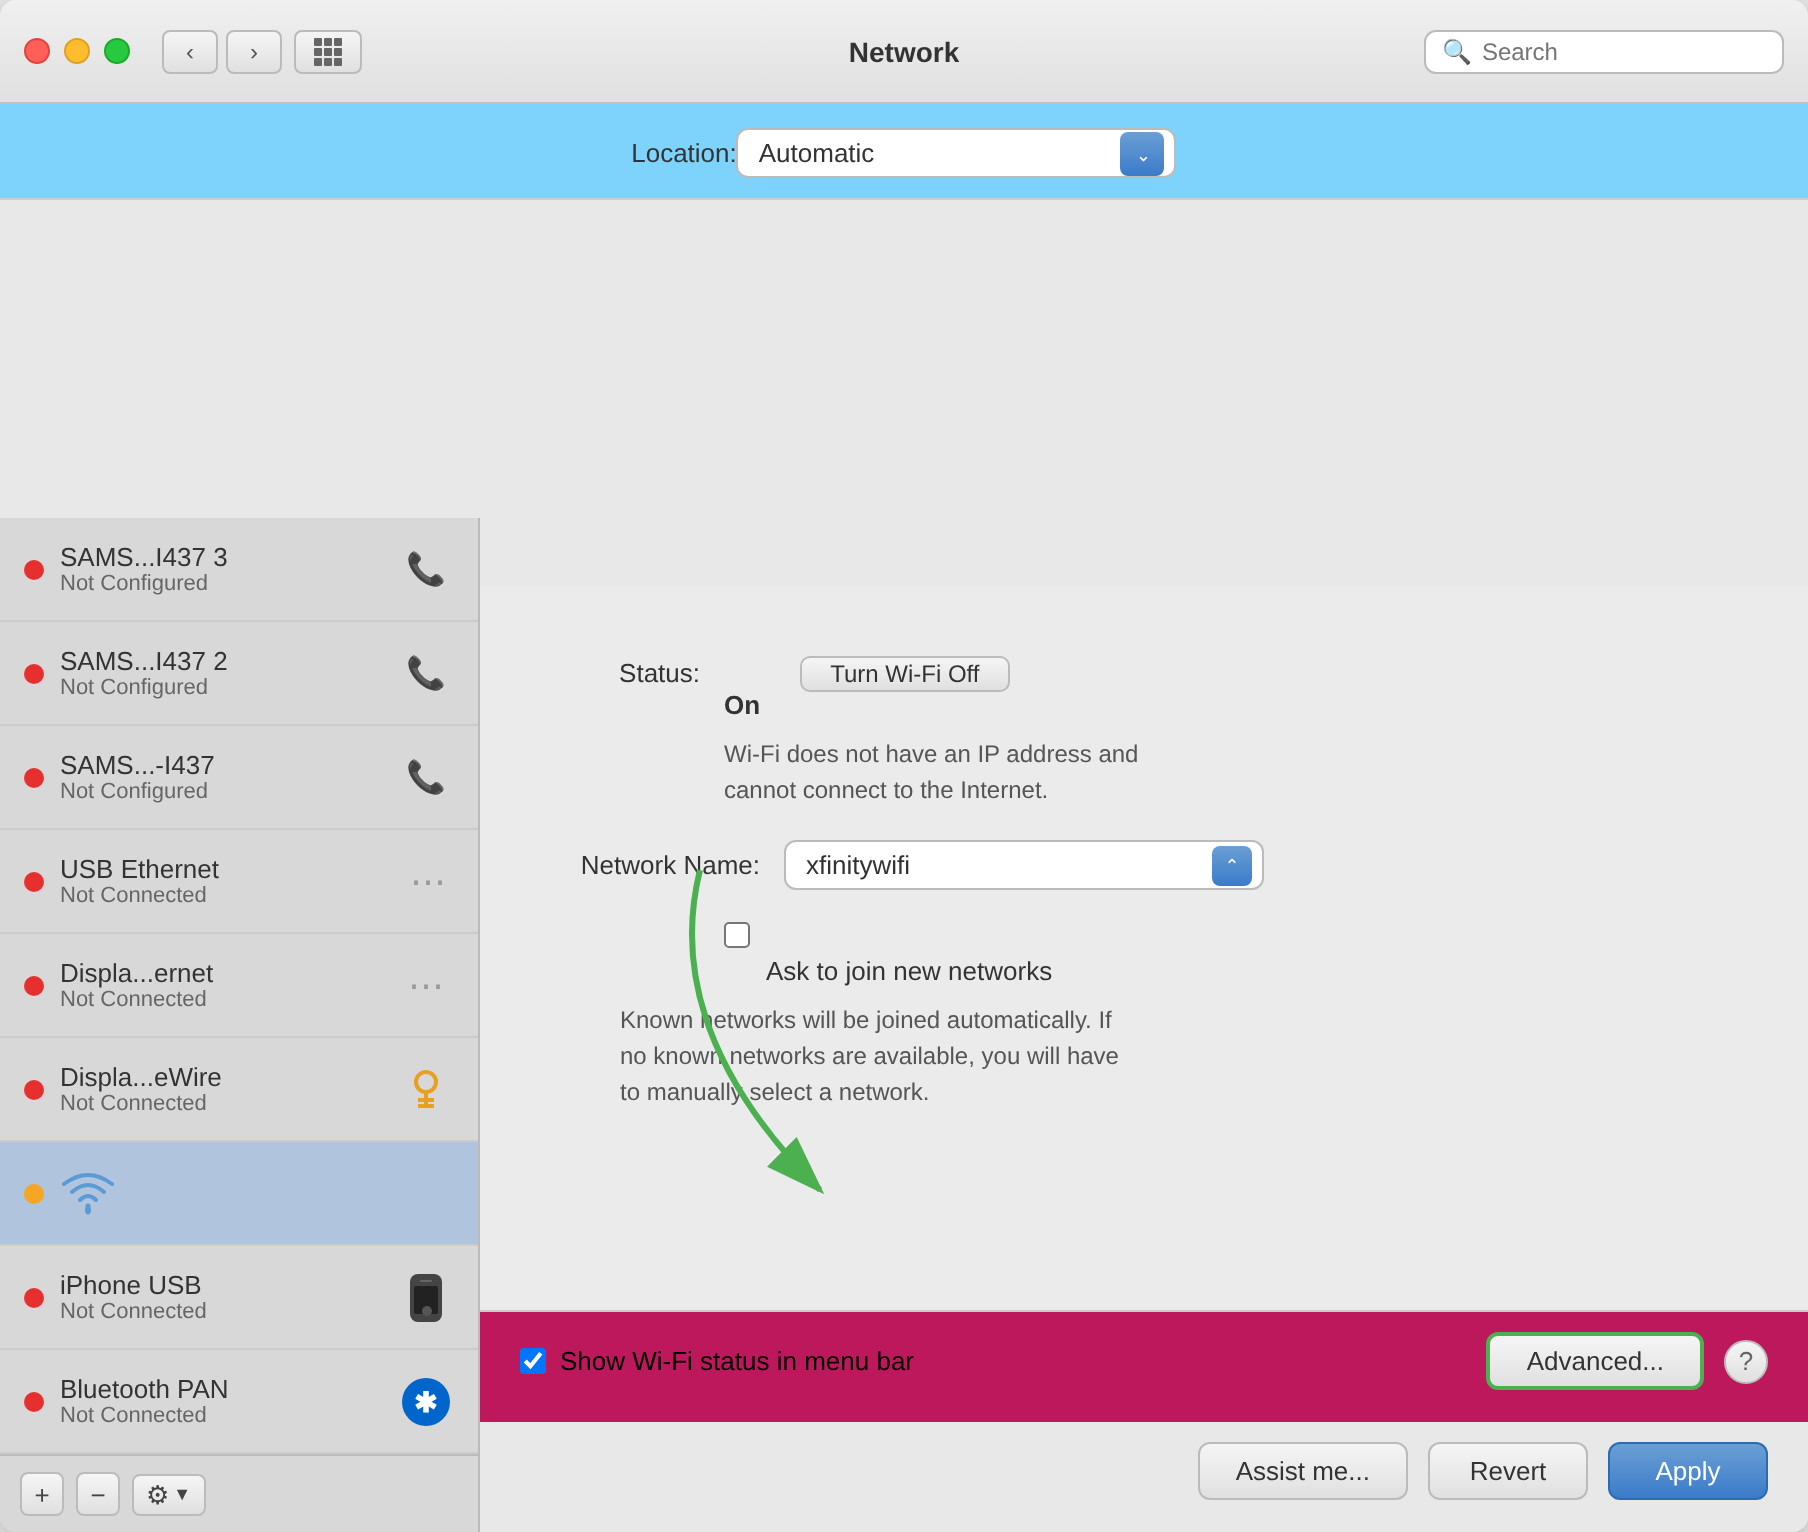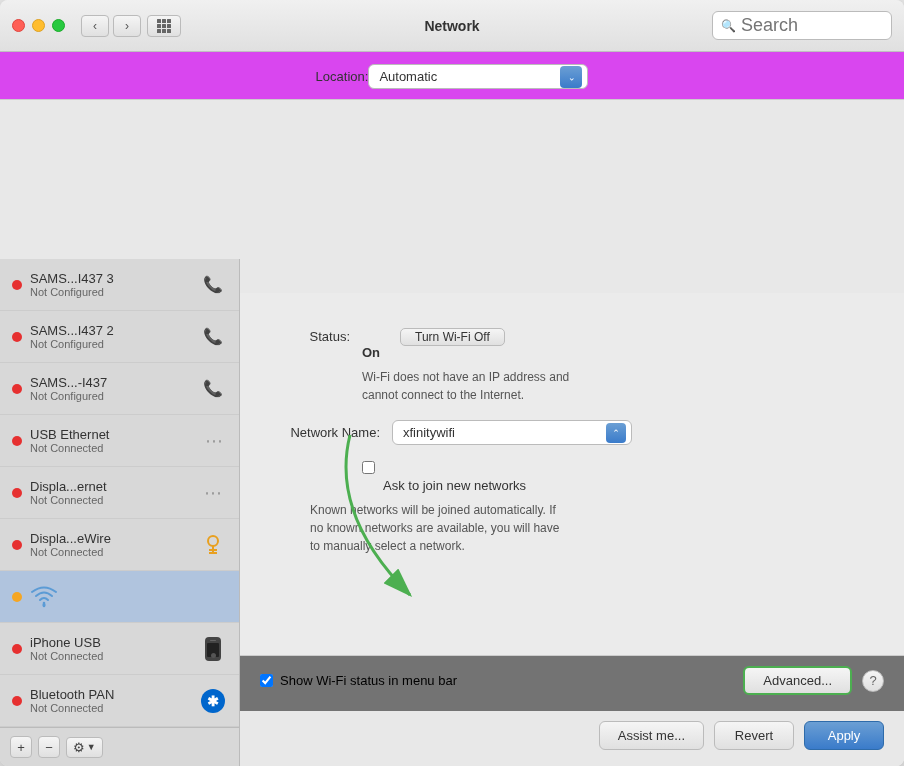--- a/index.html
+++ b/index.html
@@ -114,37 +114,37 @@
       border: 1px solid #bbb;
       border-radius: 6px;
       padding: 3px 8px;
       width: 180px;
       gap: 5px;
     }
 
     .search-bar input {
       border: none;
       outline: none;
-      font-size: 18px;
+      font-size: 12px;
       color: #999;
       background: transparent;
       width: 100%;
     }
 
     
     .main-content {
       display: flex;
       flex: 1;
       overflow: hidden;
       align-items: flex-end;
     }
 
     
     .location-bar {
-      background: #d946ef;
+      background: #7dd3fc;
       padding: 12px 0 10px 0;
       display: flex;
       align-items: center;
       justify-content: center;
       border-bottom: 1px solid #ccc;
       flex-shrink: 0;
     }
 
     .location-label {
       font-size: 13px;
@@ -381,21 +381,21 @@
       margin-bottom: 20px;
       line-height: 1.5;
     }
 
     
     .panel-bottom {
       padding: 10px 20px 16px 20px;
       display: flex;
       align-items: center;
       border-top: 1px solid #ccc;
-      background: #737373;
+      background: #be185d;
     }
 
     .show-wifi-checkbox {
       display: flex;
       align-items: center;
       gap: 7px;
       flex: 1;
     }
 
     .advanced-btn {

